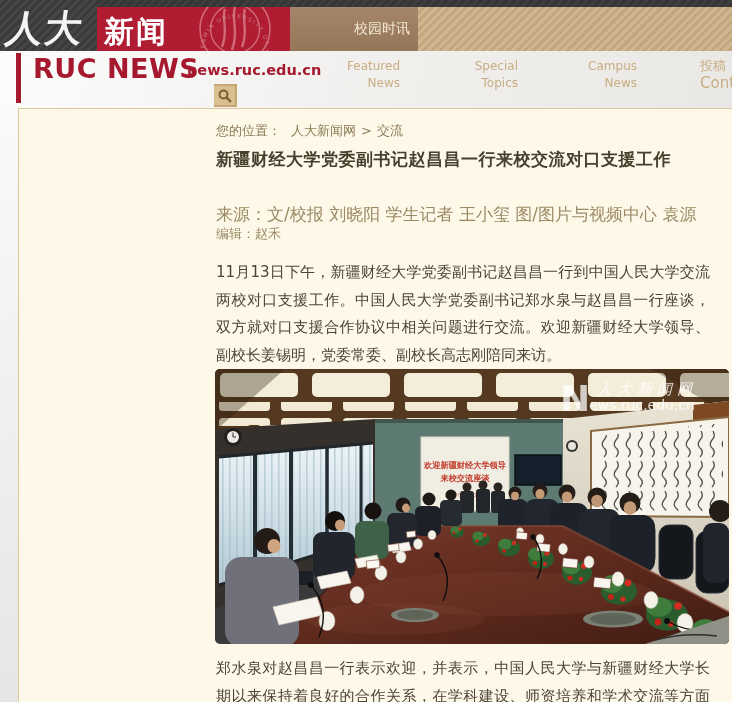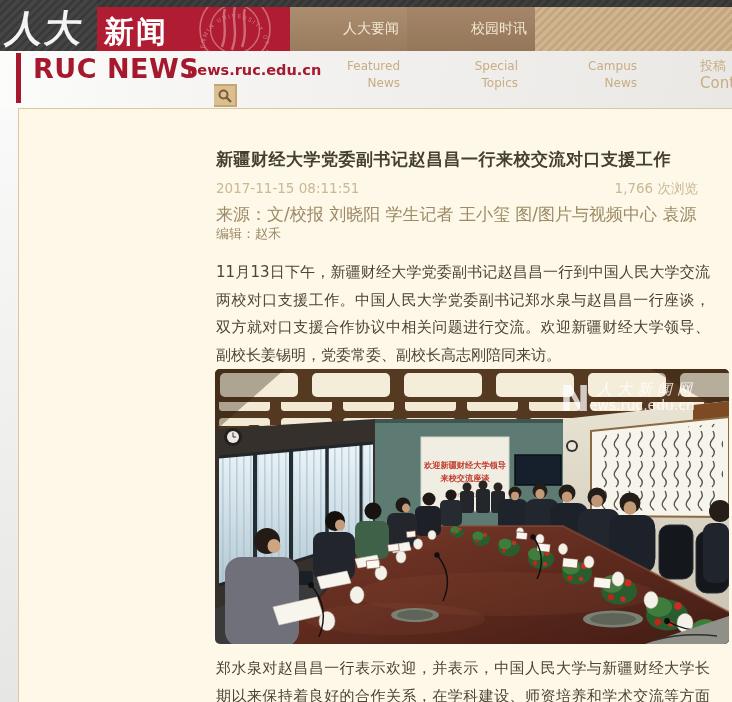--- a/index.html
+++ b/index.html
@@ -86,23 +86,20 @@
         <circle cx="50" cy="22" r="24.5" stroke-width="1.4"></circle>
         <path d="M40 2 C36 12 44 22 37 40" stroke-width="2.4"></path>
         <path d="M50 0 C46 12 54 24 47 43" stroke-width="2.4"></path>
         <path d="M60 2 C56 12 64 22 57 40" stroke-width="2.4"></path>
       </g>
       <text font-size="5.6" fill="#d4798a" letter-spacing="1.6"><textPath href="#sealArc">RENMIN UNIVERSITY OF CHINA</textPath></text>
     </svg>
   </div>
 
   <div class="tabs">
-    <div class="tab t1">
-        <span>人大要闻</span>
-      </div>
     <div class="tab t3">
         <span>校园时讯</span>
       </div>
     <div class="tab-stripes"></div>
   </div>
 
   <div class="subheader">
     <div class="red-bar"></div>
     <div class="ruc-news">RUC NEWS</div>
     <div class="site-url">news.ruc.edu.cn</div>
@@ -129,27 +126,26 @@
       <svg width="14" height="14" viewBox="0 0 14 14">
         <circle cx="5.5" cy="5.5" r="4" fill="none" stroke="#7c5d33" stroke-width="2"></circle>
         <line x1="8.6" y1="8.6" x2="13" y2="13" stroke="#7c5d33" stroke-width="2.2"></line>
       </svg>
     </div>
   </div>
 
   <div class="gutter"></div>
   <div class="panel">
 
+    <div class="breadcrumb">
+      <span class="bc-label">您的位置：</span><a href="#">人大新闻网</a><span class="bc-sep">&gt;</span><a href="#">交流</a>
+    </div>
 
     <div class="art-title">新疆财经大学党委副书记赵昌昌一行来校交流对口支援工作</div>
 
-    <div class="meta-row">
-      <span>2017-11-15 08:11:51</span>
-      <span>1,766 次浏览</span>
-    </div>
 
     <div class="src-row">
       <span>来源：</span><span>文/校报 刘晓阳 学生记者 王小玺 图/图片与视频中心 袁源</span>
     </div>
     <div class="ed-row">
       <span>编辑：</span><span>赵禾</span>
     </div>
 
     <div class="para p1">11月13日下午，新疆财经大学党委副书记赵昌昌一行到中国人民大学交流两校对口支援工作。中国人民大学党委副书记郑水泉与赵昌昌一行座谈，双方就对口支援合作协议中相关问题进行交流。欢迎新疆财经大学领导、副校长姜锡明，党委常委、副校长高志刚陪同来访。</div>
 

